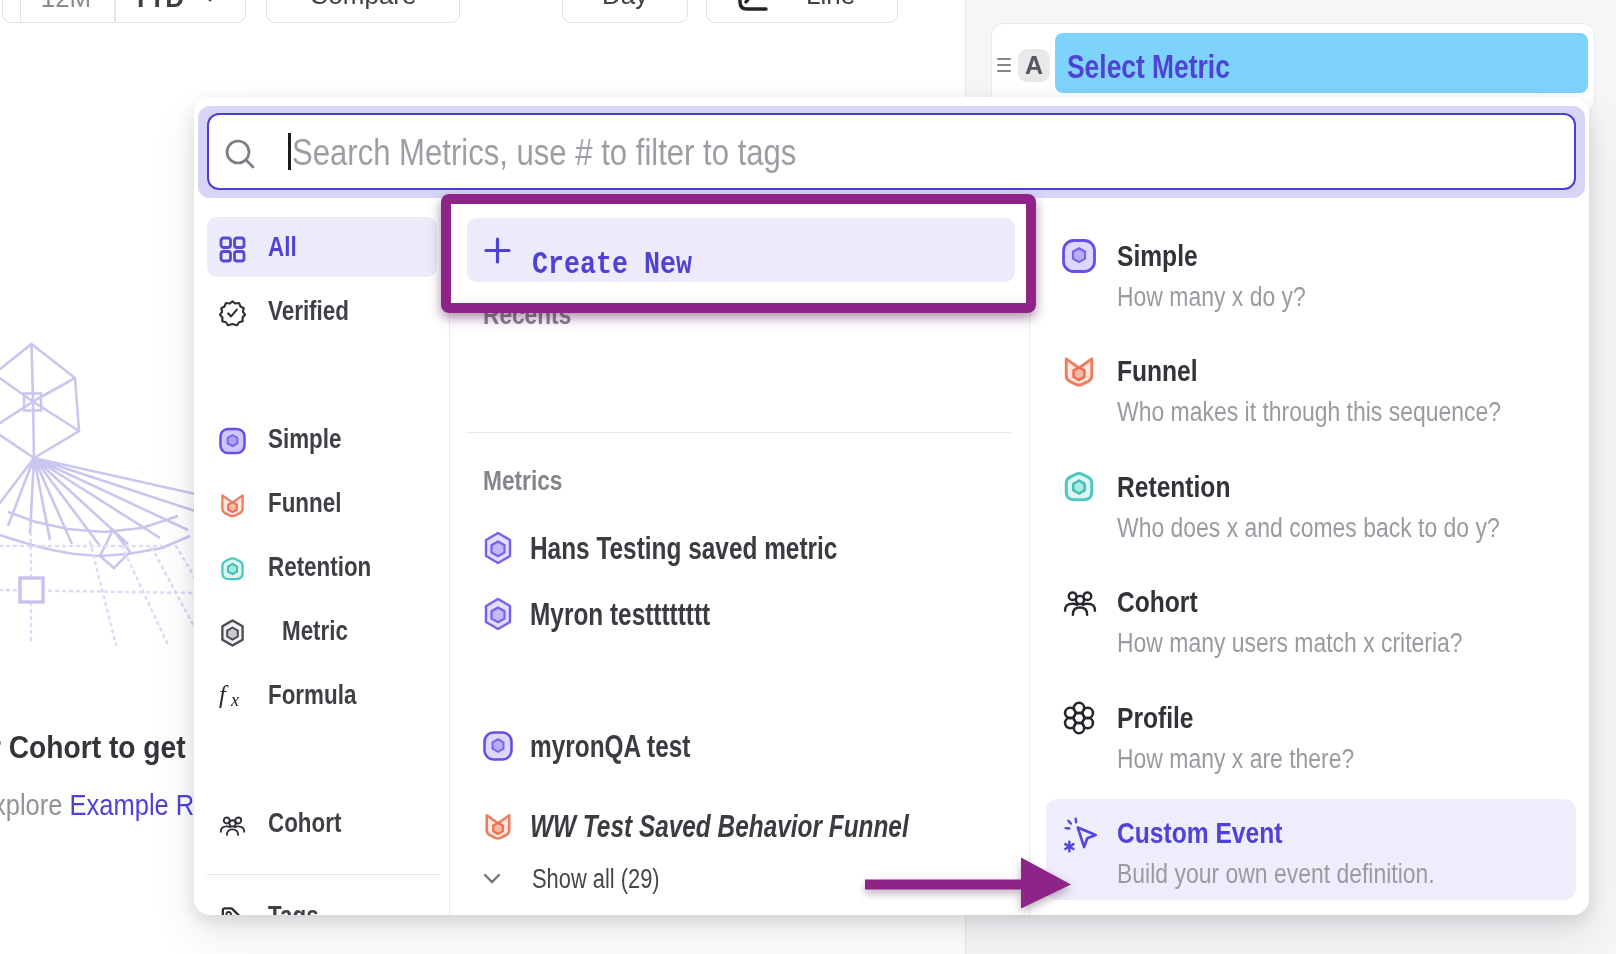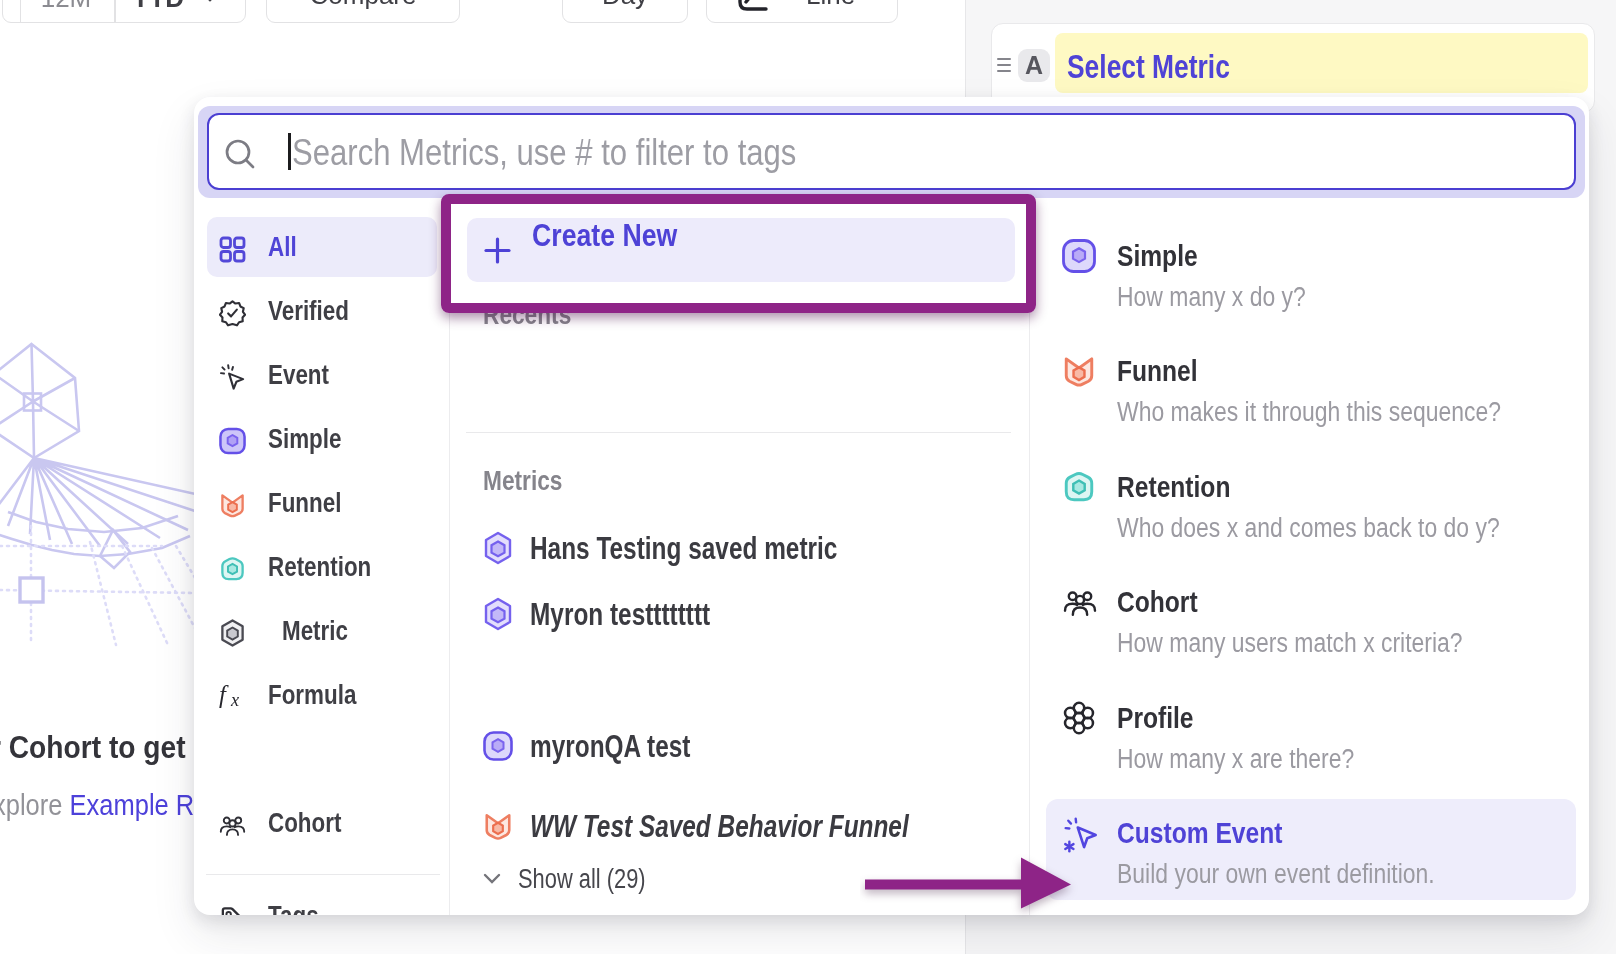--- a/index.html
+++ b/index.html
@@ -8,21 +8,21 @@
   .abs { position:absolute; }
   #page { position:relative; width:1616px; height:954px; overflow:hidden; }
   .rightbg { left:965px; top:0; width:651px; height:954px; background:#f6f6f7; border-left:1px solid #e7e7e9; }
   
   .topbtn { background:#fff; border:1.5px solid #e2e2e4; border-radius:9px; position:absolute;
     top:-25px; height:48px; display:flex; align-items:center; justify-content:center;
     font-size:26px; color:#3f3f45; }
   
   #smcard { left:991px; top:23px; width:604px; height:90px; background:#fff;
     border:1px solid #e9e9eb; border-radius:12px; }
-  #smfield { left:1055px; top:33px; width:533px; height:60px; background:#fef9c3; border-radius:8px;
+  #smfield { left:1055px; top:33px; width:533px; height:60px; background:#7dd3fc; border-radius:8px;
     display:flex; align-items:center; }
   #smfield span { margin-left:12px; margin-top:8px; font-size:33px; font-weight:bold; color:#4f43d6;
     display:inline-block; transform:scaleX(.8); transform-origin:0 50%; }
   #abadge { left:1018px; top:49px; width:32px; height:33px; background:#e9e9ec; border-radius:9px;
     display:flex; align-items:center; justify-content:center; font-size:25px; font-weight:bold; color:#56565e; }
   
   #panel { left:194px; top:97px; width:1395px; height:818px; background:#fff; border-radius:16px;
     box-shadow:0 6px 16px rgba(40,40,60,.12), 0 20px 44px rgba(40,40,60,.10); overflow:hidden; position:absolute;}
   #searchwrap { left:4px; top:9px; width:1387px; height:92px; background:#d7d5f5; border-radius:12px; }
   #searchbox { left:13px; top:16px; width:1369px; height:77px; background:#fff; border:2.5px solid #4b3fd2;
@@ -33,21 +33,21 @@
   .vsep { top:101px; width:1px; height:717px; background:#ececee; position:absolute; }
   
   .lrow { position:absolute; left:13px; width:230px; height:60px; display:flex; align-items:center; }
   .lrow .ic { width:27px; height:27px; margin-left:12px; flex:none; display:flex; align-items:center; position:relative; top:2px;}
   .lrow .tx { margin-left:22px; font-size:28px; font-weight:bold; color:#3f3f45;
     display:inline-block; transform:scaleX(.8); transform-origin:0 50%; white-space:nowrap;}
   .lrow.sel { background:#ecebfa; border-radius:10px; }
   .lrow.sel .tx { color:#4f44d6; }
   
   #createnew { left:273px; top:121px; width:548px; height:64px; background:#edebfb; border-radius:10px;
-    display:flex; align-items:flex-start; }
+    display:flex; align-items:flex-end;font-family:Liberation Mono, monospace; }
   #createnew .txt { margin-left:65px; font-size:31px; font-weight:bold; color:#4e42d6;
     display:inline-block; transform:scaleX(.86); transform-origin:0 50%; }
   .seclabel { position:absolute; left:289px; font-size:27px; font-weight:bold; color:#85848b;
     transform:scaleX(.84); transform-origin:0 50%; }
   .mrow { position:absolute; left:285px; height:40px; display:flex; align-items:center; }
   .mrow .hic { width:38px; flex:none; display:flex; align-items:center; justify-content:center;}
   .mrow .mtx { margin-left:13px; font-size:30.5px; font-weight:bold; color:#3b3b41;
     display:inline-block; transform:scaleX(.8); transform-origin:0 50%; white-space:nowrap; }
   .hsep { position:absolute; height:1px; background:#e9e9eb; }
   
@@ -157,34 +157,20 @@
       </div>
     <div class="lrow" style="top:184px;">
         <span class="ic">
           <svg width="28" height="28" viewBox="0 0 28 28">
             <path d="M14 2 L17 4.2 L20.8 3.6 L22.2 7.2 L25.6 9 L24.8 12.8 L27 15.8 L24.4 18.6 L24.6 22.5 L20.8 23.6 L18.6 26.8 L14 25.4 L9.4 26.8 L7.2 23.6 L3.4 22.5 L3.6 18.6 L1 15.8 L3.2 12.8 L2.4 9 L5.8 7.2 L7.2 3.6 L11 4.2 Z" stroke="#2f2f36" stroke-width="2.2" fill="none" stroke-linejoin="round"></path>
             <path d="M9.5 14.5 L12.5 17.5 L18.5 10.5" stroke="#2f2f36" stroke-width="2.2" fill="none" stroke-linecap="round" stroke-linejoin="round"></path>
           </svg>
         </span>
         <span class="tx">Verified</span>
       </div>
-    <div class="lrow" style="top:248px;">
-        <span class="ic">
-          <svg width="28" height="28" viewBox="0 0 28 28">
-            <path d="M10.5 10.5 L25 16.2 L18 19 L15.2 26 Z" stroke="#2f2f36" stroke-width="2.2" fill="none" stroke-linejoin="round"></path>
-            <g stroke="#2f2f36" stroke-width="2" stroke-linecap="round">
-              <line x1="3.5" y1="4" x2="5.8" y2="6.3"></line>
-              <line x1="9.5" y1="1.8" x2="10" y2="5"></line>
-              <line x1="2" y1="10" x2="5.2" y2="10.4"></line>
-              <line x1="14.5" y1="3.5" x2="13.6" y2="6.6"></line>
-            </g>
-          </svg>
-        </span>
-        <span class="tx">Event</span>
-      </div>
     <div class="lrow" style="top:312px;">
         <span class="ic">
           <svg width="28" height="28" viewBox="0 0 28 28">
             <rect x="1.5" y="1.5" width="25" height="25" rx="8" fill="#cdc6f9" stroke="#6450e8" stroke-width="2.6"></rect>
             <path d="M14 7.8 L19 10.7 V16.5 L14 19.4 L9 16.5 V10.7 Z" fill="#b0a1f5" stroke="#7a63ee" stroke-width="2"></path>
           </svg>
         </span>
         <span class="tx">Simple</span>
       </div>
     <div class="lrow" style="top:376px;">
@@ -290,21 +276,21 @@
       </div>
     <div class="mrow" style="top:709px;font-style:italic;">
         <span class="hic">
           <svg width="30" height="30" viewBox="0 0 28 28">
             <path d="M3.5 4 L14 11.5 L24.5 4 L24.5 18 Q24.5 21 21.8 22.4 L16.5 25 Q14 26.2 11.5 25 L6.2 22.4 Q3.5 21 3.5 18 Z" fill="#fde7e0" stroke="#ee7e61" stroke-width="2.4" stroke-linejoin="round"></path>
             <path d="M14 11 L18.5 13.6 V18.8 L14 21.4 L9.5 18.8 V13.6 Z" fill="#f8b9a6" stroke="#ec6e4e" stroke-width="2"></path>
           </svg>
         </span>
         <span class="mtx">WW Test Saved Behavior Funnel</span>
       </div>
-    <div class="mrow" style="top:762px;">
+    <div class="mrow" style="top:762px;gap:14px;">
         <svg width="18" height="12" viewBox="0 0 18 12" style="margin-left:4px;">
           <path d="M2 2 L9 9 L16 2" stroke="#74747a" stroke-width="2.4" fill="none" stroke-linecap="round"></path>
         </svg>
         <span style="margin-left:17px; font-size:27px; color:#46464c; display:inline-block; transform:scaleX(.81); transform-origin:0 50%;">Show all (29)</span>
       </div>
 
     <div class="rrow" style="top:142px;">
         <span class="ric"><svg width="34" height="34" viewBox="0 0 34 34">
             <rect x="1.5" y="1.5" width="31" height="31" rx="10" fill="#ddd8fb" stroke="#6450e8" stroke-width="2.8"></rect>
             <path d="M17 9.2 L23 12.7 V19.6 L17 23.1 L11 19.6 V12.7 Z" fill="#b9abf7" stroke="#7a63ee" stroke-width="2.2"></path>

